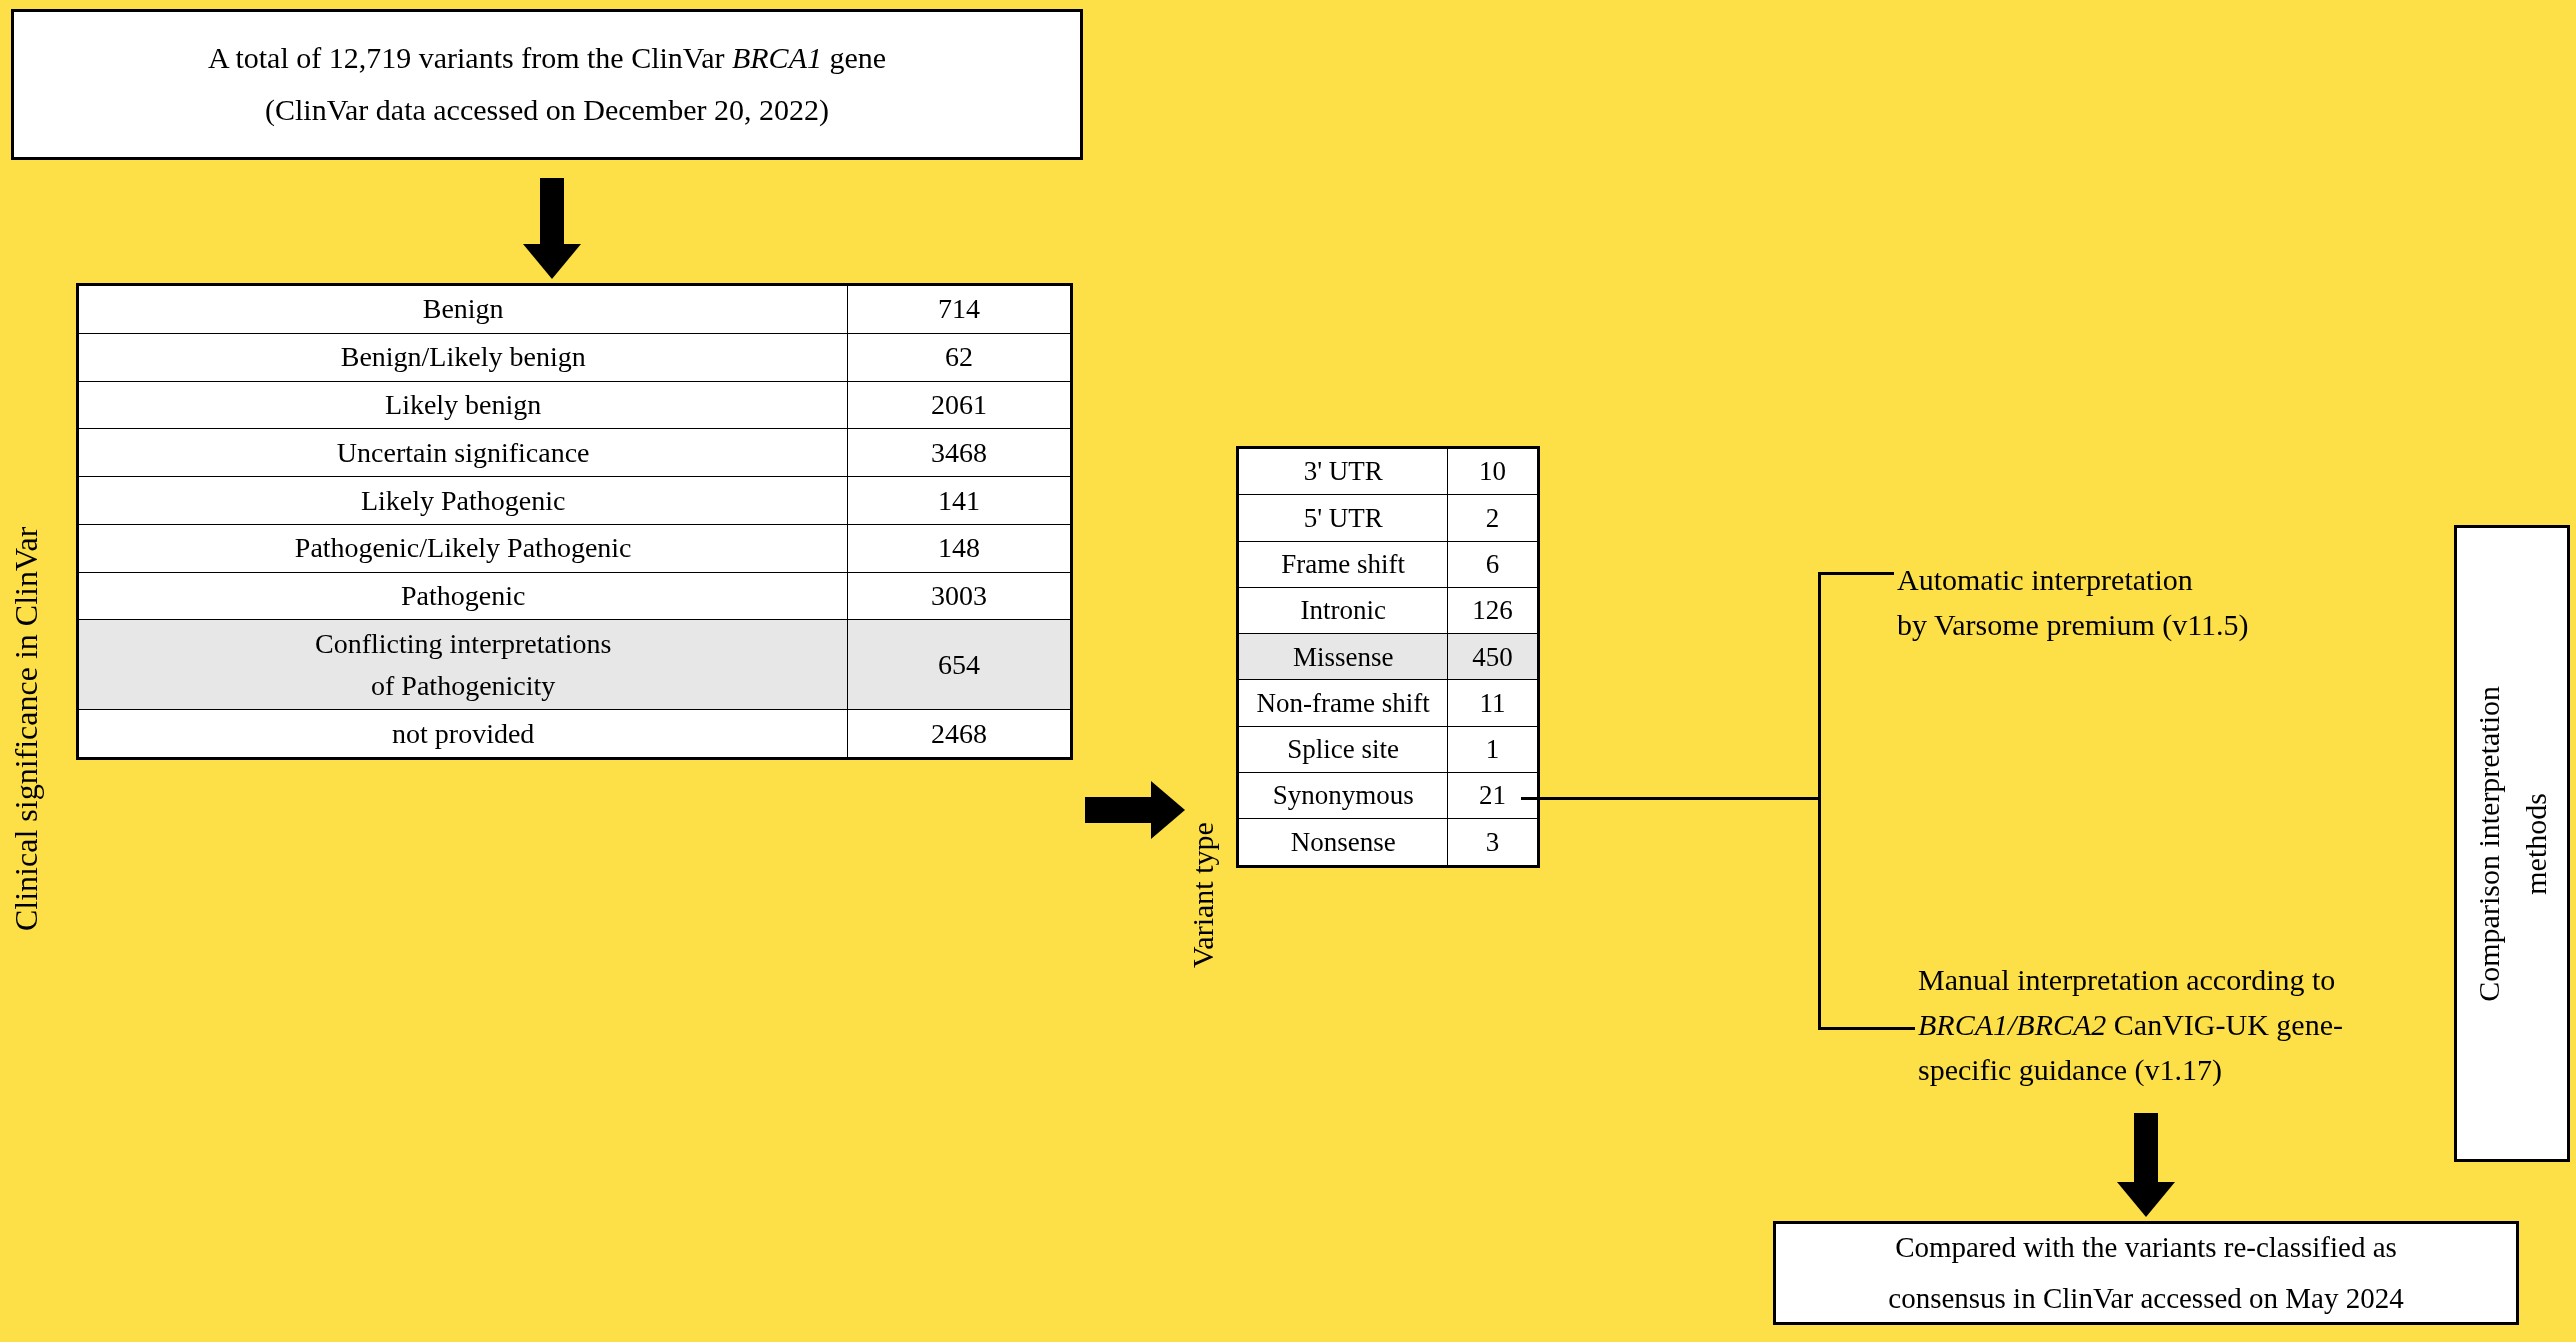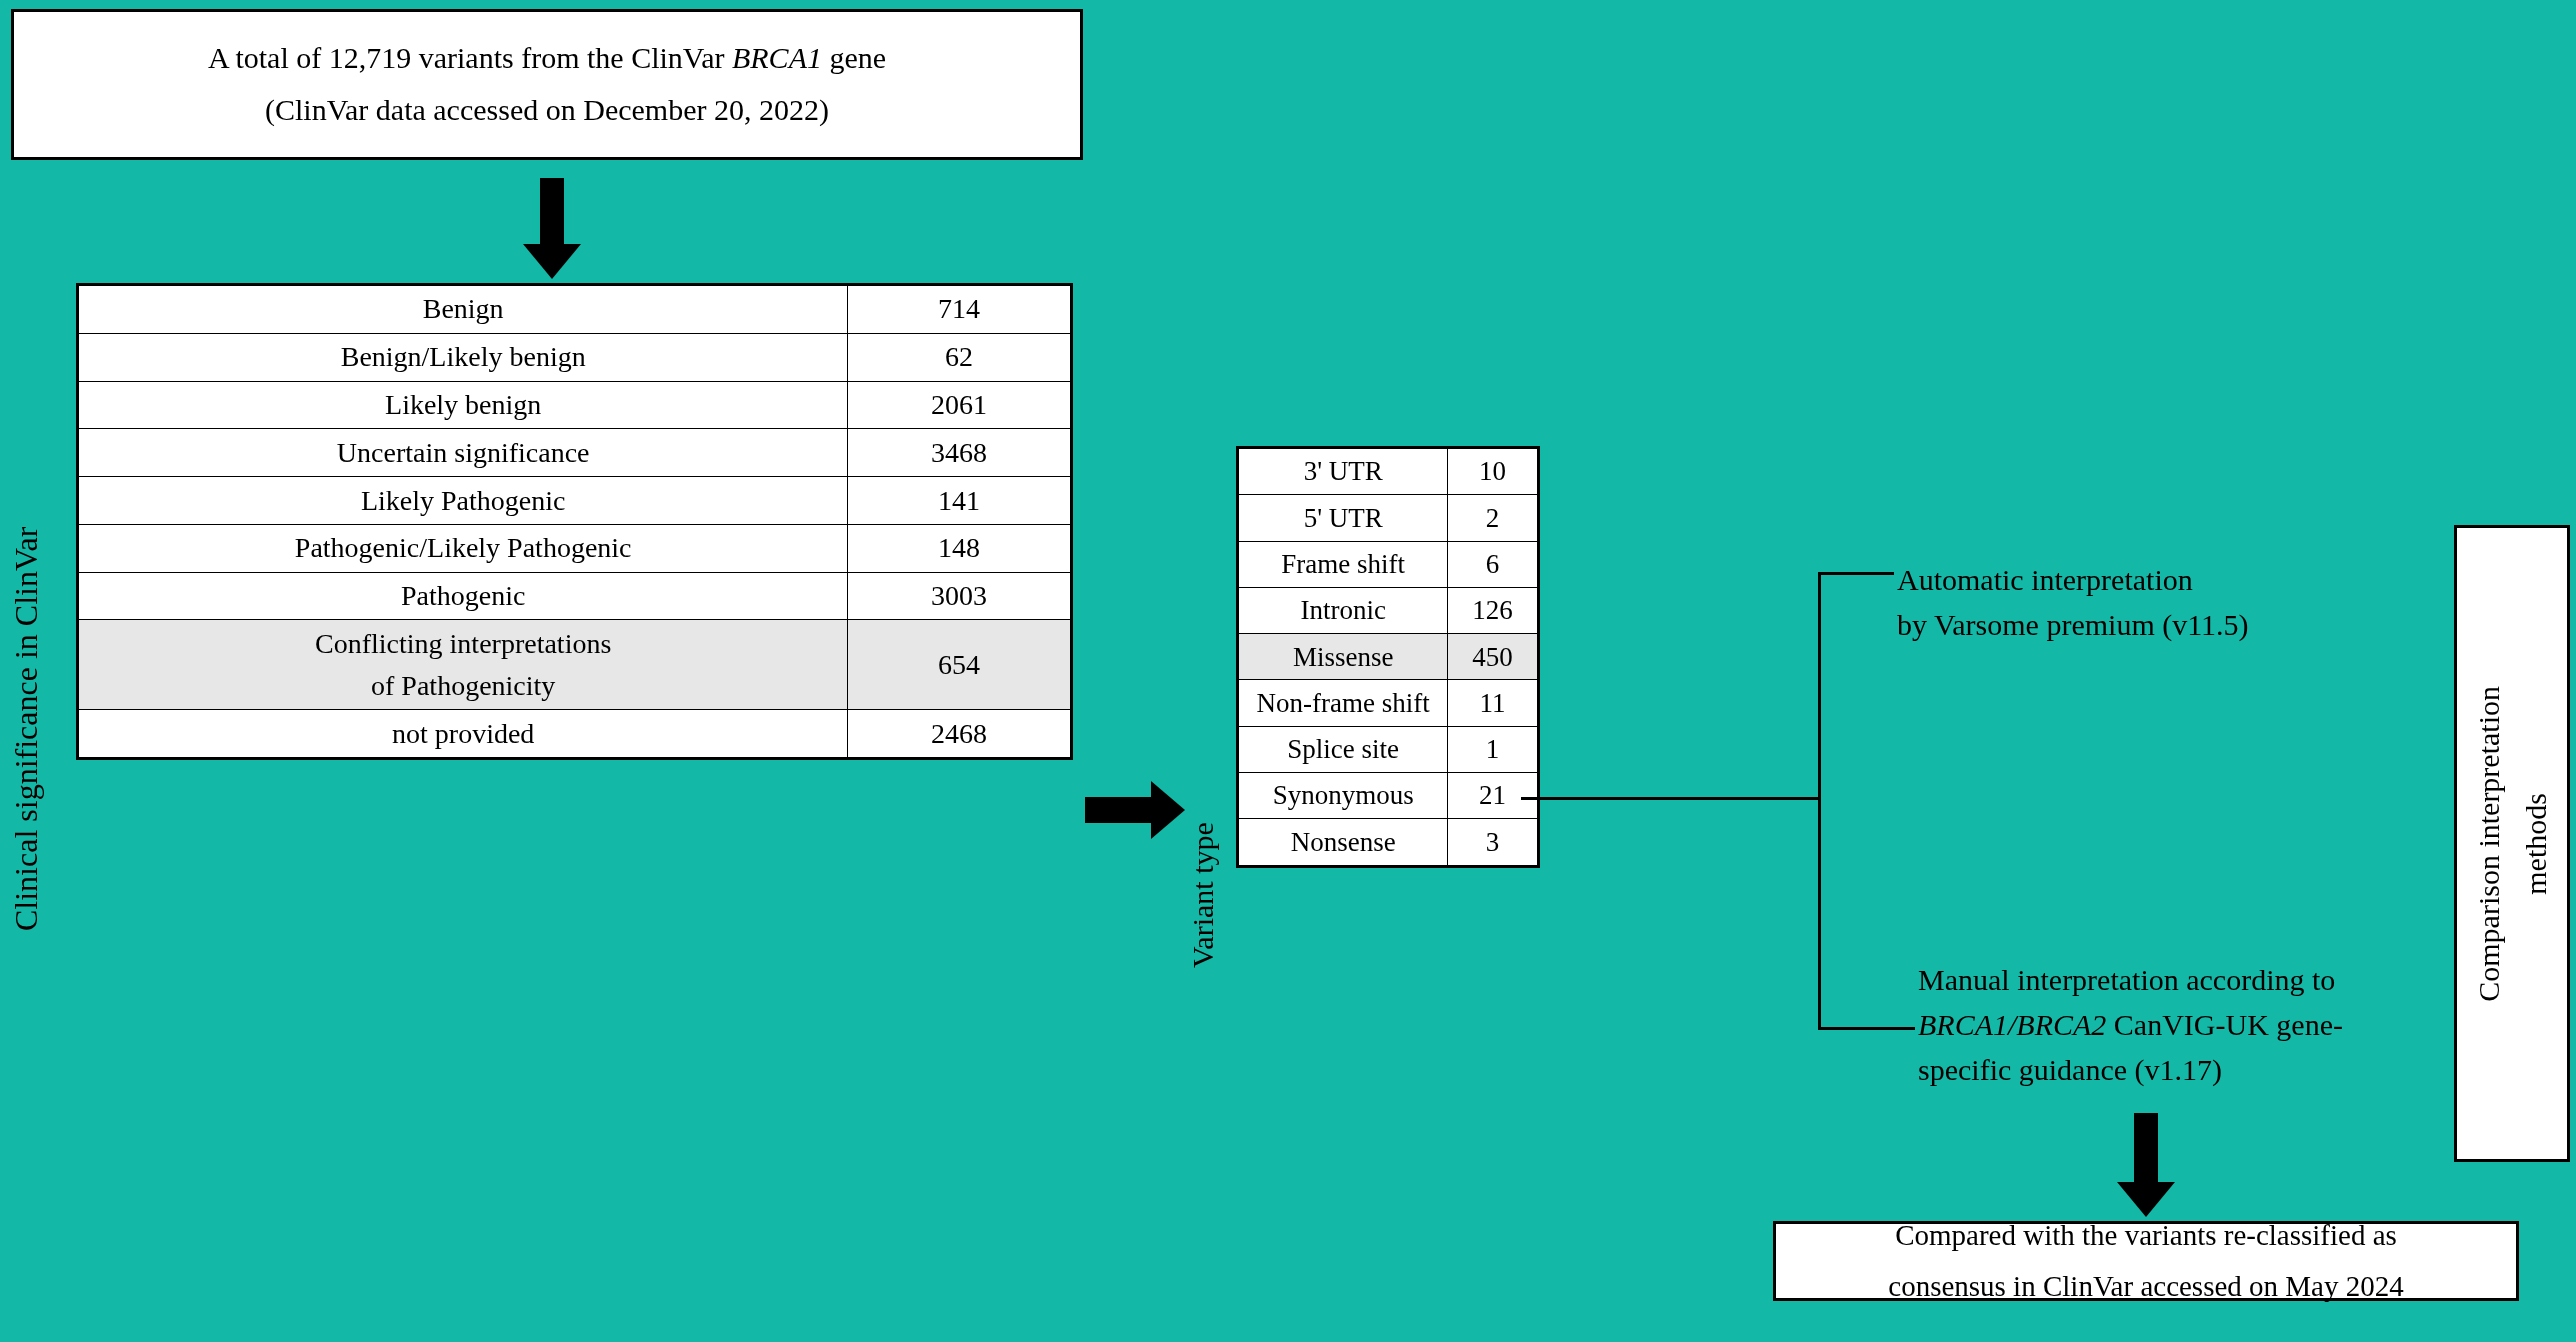--- a/index.html
+++ b/index.html
@@ -5,21 +5,21 @@
 <style>
   html, body {
     margin: 0;
     padding: 0;
     background: #ffffff;
   }
   #canvas {
     position: relative;
     width: 2576px;
     height: 1342px;
-    background: #14b8a6;
+    background: #fde047;
     font-family: "Liberation Serif", "DejaVu Serif", serif;
     color: #000000;
     overflow: hidden;
   }
 
   
   .box {
     position: absolute;
     box-sizing: border-box;
     border: 3px solid #000;
@@ -135,21 +135,21 @@
     white-space: nowrap;
   }
   #branch-auto  { left: 1897px; top: 557px; }
   #branch-manual{ left: 1918px; top: 957px; }
 
   
   #bottom-box {
     left: 1773px;
     top: 1221px;
     width: 746px;
-    height: 80px;
+    height: 104px;
     font-size: 29px;
   }
   #bottom-box .inner { padding: 0 14.6px; }
 
   
   .arrow-down {
     position: absolute;
     width: 0; height: 0;
   }
   .arrow-down .shaft {

